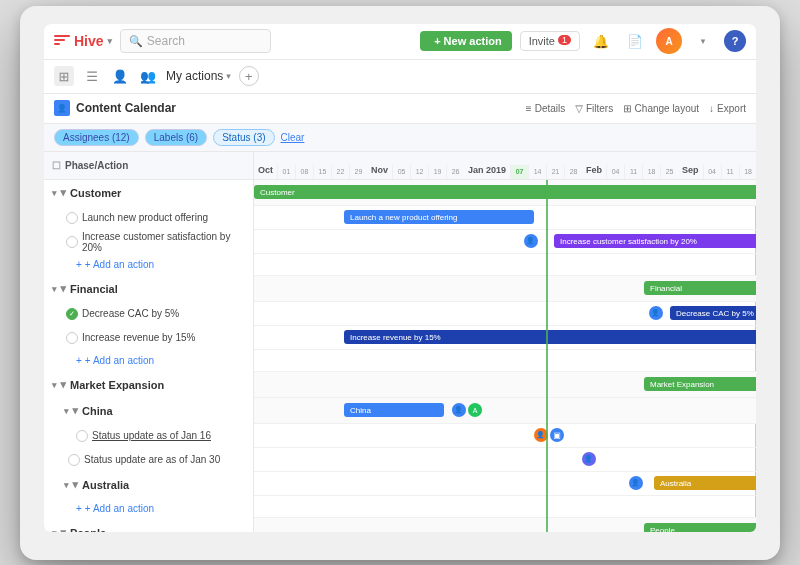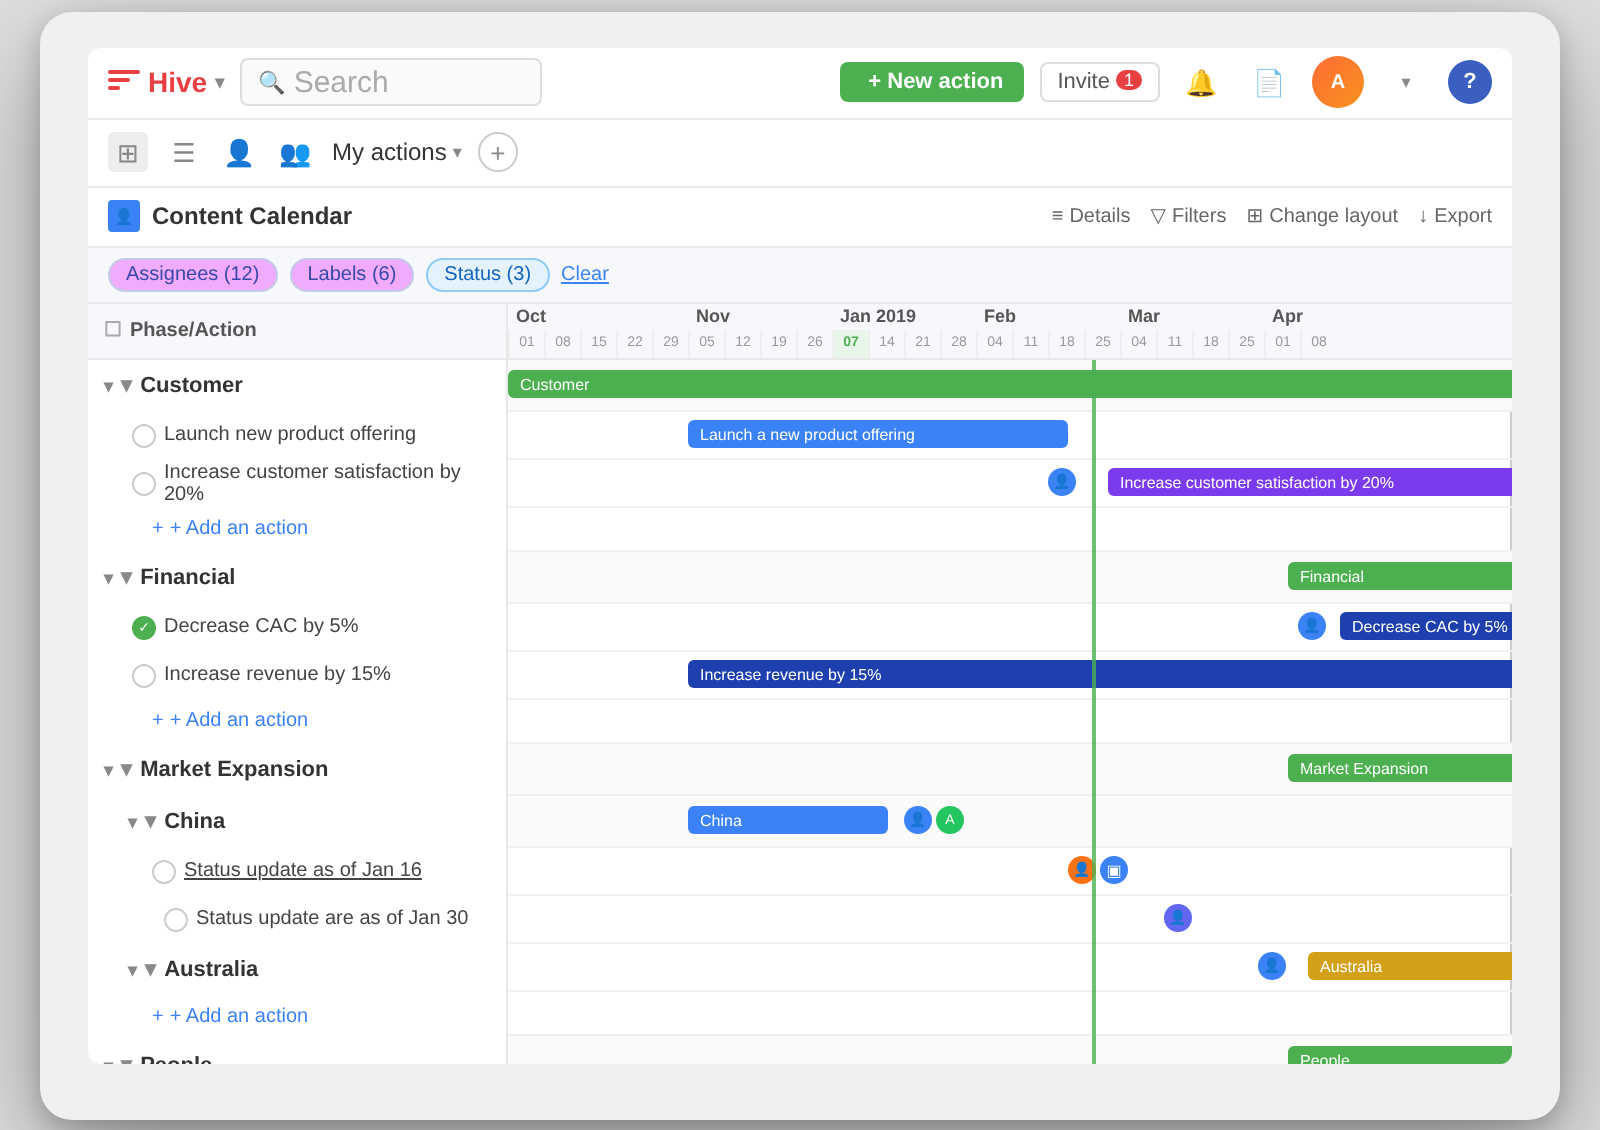--- a/index.html
+++ b/index.html
@@ -228,21 +228,21 @@
     .filter-bar {
       background: #f7f8fc;
       height: 28px;
       display: flex;
       align-items: center;
       padding: 0 10px;
       border-bottom: 1px solid #e8e8e8;
       gap: 6px;
     }
     .filter-chip {
-      background: #f0abfc;
+      background: #7dd3fc;
       border: 1px solid #c5cae9;
       border-radius: 12px;
       padding: 2px 8px;
       font-size: 10px;
       color: #3949ab;
       cursor: pointer;
       white-space: nowrap;
     }
     .filter-chip.status { background: #e3f2fd; border-color: #90caf9; color: #1565c0; }
     .clear-btn {
@@ -334,21 +334,21 @@
       z-index: 10;
       overflow: hidden;
     }
     .gantt-months {
       display: flex;
       height: 100%;
       align-items: flex-end;
     }
     .gantt-month {
       display: flex;
-      flex-direction: column;
+      flex-direction: row;
       justify-content: flex-end;
     }
     .month-label {
       font-size: 9px;
       font-weight: 600;
       color: #555;
       padding: 0 4px 2px;
     }
     .month-days {
       display: flex;
@@ -452,21 +452,21 @@
         <div class="nav-logo-icon">
           <span></span>
             <span></span>
             <span></span>
         </div>
         <span>Hive</span>
         <span style="font-size:9px;color:#888;">▾</span>
       </div>
       <div class="nav-search">
         <span style="color:#aaa;font-size:11px;">🔍</span>
-        <span style="color:#aaa;font-size:15px;">Search</span>
+        <span style="color:#aaa;font-size:12px;">Search</span>
       </div>
       <div class="nav-spacer"></div>
       <button class="btn-new-action">
         <span></span>
         <span>+ New action</span>
       </button>
       <button class="btn-invite">
         <span>Invite</span>
         <span style="background:#e84040;color:#fff;border-radius:8px;padding:0 4px;font-size:9px;">1</span>
       </button>
@@ -589,21 +589,21 @@
 
         <div class="group-row" style="padding-left:20px;">
           <span class="group-arrow">▾</span>
           <span class="group-folder">▾</span>
           <span>China</span>
         </div>
         <div class="action-row" style="padding-left:32px;text-decoration:underline;">
           <div class="action-check"></div>
           <span>Status update as of Jan 16</span>
         </div>
-        <div class="action-row" style="padding-left:38px;">
+        <div class="action-row" style="padding-left:24px;">
           <div class="action-check"></div>
           <span>Status update are as of Jan 30</span>
         </div>
 
         <div class="group-row" style="padding-left:20px;">
           <span class="group-arrow">▾</span>
           <span class="group-folder">▾</span>
           <span>Australia</span>
         </div>
         <div class="add-action-row">
@@ -662,21 +662,21 @@
                   <div class="month-label">Feb</div>
                   <div class="month-days">
                     <div class="day-cell">04</div>
                       <div class="day-cell">11</div>
                       <div class="day-cell">18</div>
                       <div class="day-cell">25</div>
                   </div>
                 </div>
 
                 <div class="gantt-month">
-                  <div class="month-label">Mar</div>
+                  <div class="month-label">Sep</div>
                   <div class="month-days">
                     <div class="day-cell">04</div>
                       <div class="day-cell">11</div>
                       <div class="day-cell">18</div>
                       <div class="day-cell">25</div>
                   </div>
                 </div>
 
                 <div class="gantt-month">
                   <div class="month-label">Apr</div>

